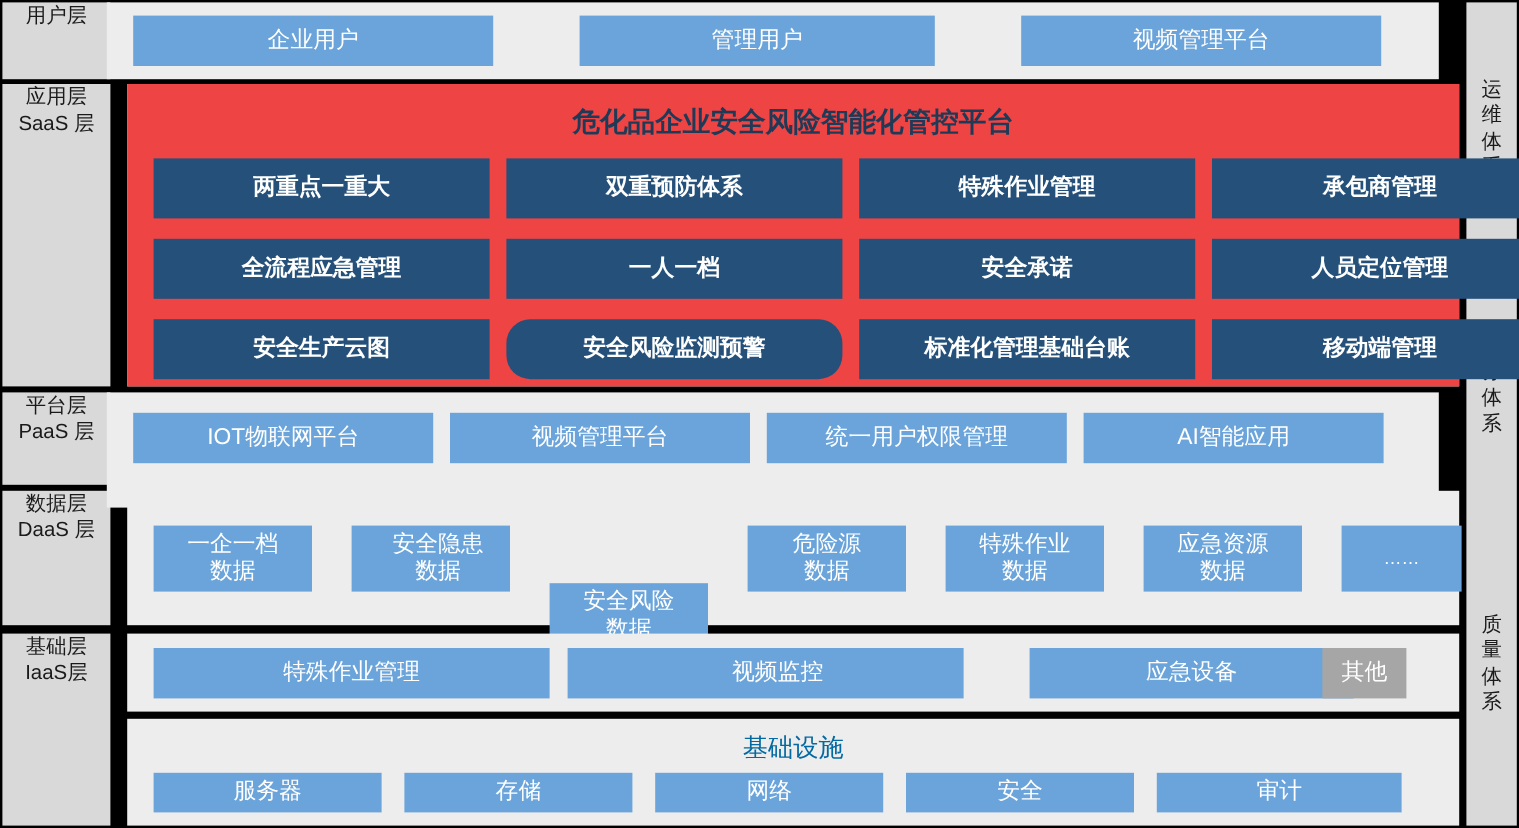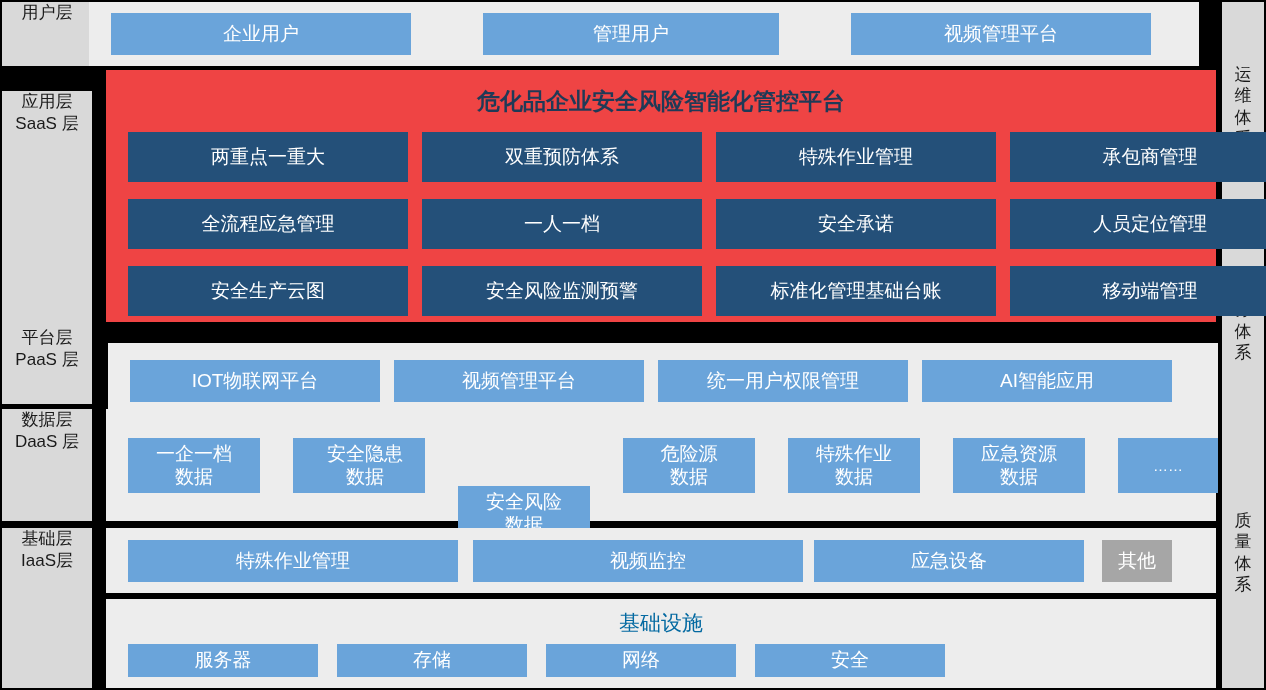--- a/index.html
+++ b/index.html
@@ -46,21 +46,21 @@
   
   .box {
     position: absolute;
     display: flex; align-items: center; justify-content: center;
     text-align: center;
     color: #ffffff;
     line-height: 1.18;
     white-space: pre-line;
   }
   .box.blue  { background: #6aa4da; font-size: 19px; }
-  .box.navy  { background: #245079; font-size: 19px; font-weight: normal; }
+  .box.navy  { background: #245079; font-size: 19px; font-weight: bold; }
   .box.gray  { background: #a6a6a6; font-size: 19px; }
 
   
   .saas-inner {
     position: absolute;
     background: #ef4444;
   }
   .saas-title {
     position: absolute;
     left: 0; right: 0;
@@ -81,21 +81,21 @@
 </style>
 </head>
 <body>
 
 <div id="root">
 
   <div class="leftcol" style="left:2px;  top:2px;   width:90px;  height:64px;">
     <span>用户层</span>
   </div>
 
-  <div class="leftcol" style="left:2px;  top:70px;  width:90px;  height:252px;margin-top:21px;">
+  <div class="leftcol" style="left:2px;  top:70px;  width:90px;  height:252px;">
     <span>应用层
 SaaS
 层</span>
   </div>
 
   <div class="leftcol" style="left:2px;  top:327px; width:90px;  height:77px;">
     <span>平台层
 PaaS
 层</span>
   </div>
@@ -141,27 +141,27 @@
       <div class="box navy" style="left:316px; top:62px; width:280px; height:50px;">双重预防体系</div>
       <div class="box navy" style="left:610px; top:62px; width:280px; height:50px;">特殊作业管理</div>
       <div class="box navy" style="left:904px; top:62px; width:280px; height:50px;">承包商管理</div>
 
       <div class="box navy" style="left:22px;  top:129px; width:280px; height:50px;">全流程应急管理</div>
       <div class="box navy" style="left:316px; top:129px; width:280px; height:50px;">一人一档</div>
       <div class="box navy" style="left:610px; top:129px; width:280px; height:50px;">安全承诺</div>
       <div class="box navy" style="left:904px; top:129px; width:280px; height:50px;">人员定位管理</div>
 
       <div class="box navy" style="left:22px;  top:196px; width:280px; height:50px;">安全生产云图</div>
-      <div class="box navy" style="left:316px; top:196px; width:280px; height:50px;">安全风险监测预警</div>
+      <div class="box navy" style="left:316px; top:196px; width:280px; height:50px;border-radius:20px;">安全风险监测预警</div>
       <div class="box navy" style="left:610px; top:196px; width:280px; height:50px;">标准化管理基础台账</div>
       <div class="box navy" style="left:904px; top:196px; width:280px; height:50px;">移动端管理</div>
     </div>
   </div>
 
-  <div class="panel" style="left:108px; top:327px; width:1110px; height:96px;margin-top:16px;">
+  <div class="panel" style="left:89px; top:327px; width:1110px; height:96px;">
     <div class="box blue" style="left:22px;  top:17px; width:250px; height:42px;">IOT物联网平台</div>
     <div class="box blue" style="left:286px; top:17px; width:250px; height:42px;">视频管理平台</div>
     <div class="box blue" style="left:550px; top:17px; width:250px; height:42px;">统一用户权限管理</div>
     <div class="box blue" style="left:814px; top:17px; width:250px; height:42px;">AI智能应用</div>
   </div>
 
   <div class="panel" style="left:106px; top:409px; width:1110px; height:112px;">
     <div class="box blue" style="left:22px;  top:29px; width:132px; height:55px;">一企一档
 数据</div>
     <div class="box blue" style="left:187px; top:29px; width:132px; height:55px;padding-left:12px;">安全隐患
@@ -173,25 +173,26 @@
     <div class="box blue" style="left:682px; top:29px; width:132px; height:55px;">特殊作业
 数据</div>
     <div class="box blue" style="left:847px; top:29px; width:132px; height:55px;">应急资源
 数据</div>
     <div class="box blue" style="left:1012px; top:29px; width:100px; height:55px; font-size:15px;">……</div>
   </div>
 
   <div class="panel" style="left:106px; top:528px; width:1110px; height:65px;">
     <div class="box blue" style="left:22px;  top:12px; width:330px; height:42px;">特殊作业管理</div>
     <div class="box blue" style="left:367px; top:12px; width:330px; height:42px;padding-left:20px;">视频监控</div>
-    <div class="box blue" style="left:708px; top:12px; width:270px; height:42px;">应急设备</div>
+    <div class="box blue" style="left:752px; top:12px; width:270px; height:42px;">应急设备</div>
     <div class="box gray" style="left:996px; top:12px; width:70px;  height:42px;">其他</div>
   </div>
 
   <div class="panel" style="left:106px; top:599px; width:1110px; height:89px;">
     <div class="infra-title" style="top:10px;">基础设施</div>
     <div class="box blue" style="left:22px;  top:45px; width:190px; height:33px;">服务器</div>
     <div class="box blue" style="left:231px; top:45px; width:190px; height:33px;">存储</div>
     <div class="box blue" style="left:440px; top:45px; width:190px; height:33px;">网络</div>
     <div class="box blue" style="left:649px; top:45px; width:190px; height:33px;">安全</div>
+    <div class="box blue" style="left:858px; top:45px; width:204px; height:33px;">审计</div>
   </div>
 
 </div>
 
 </body></html>

